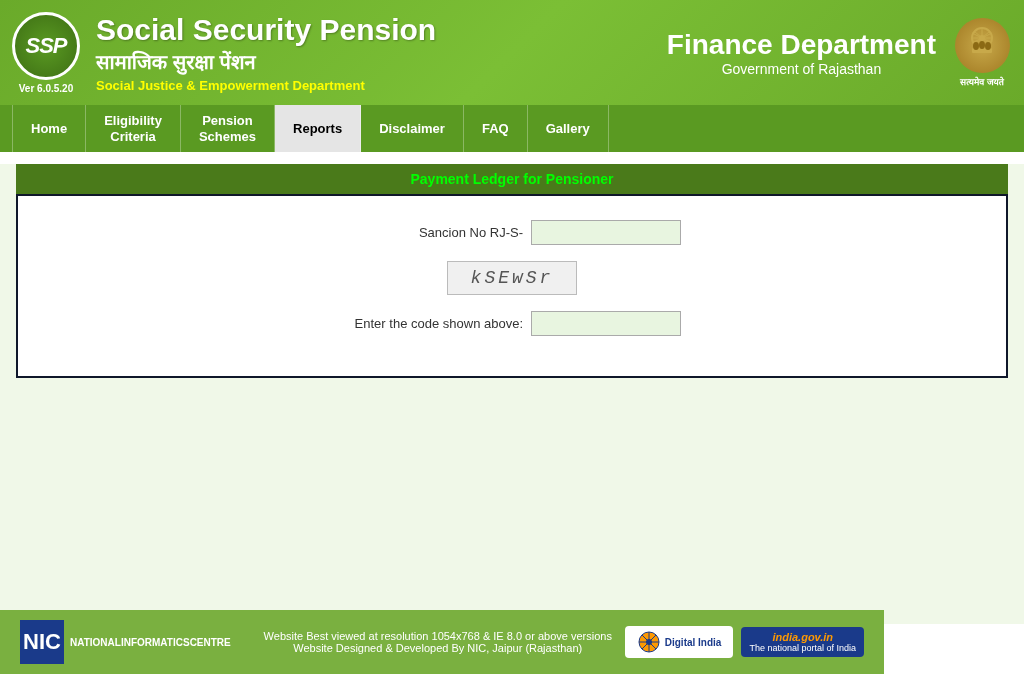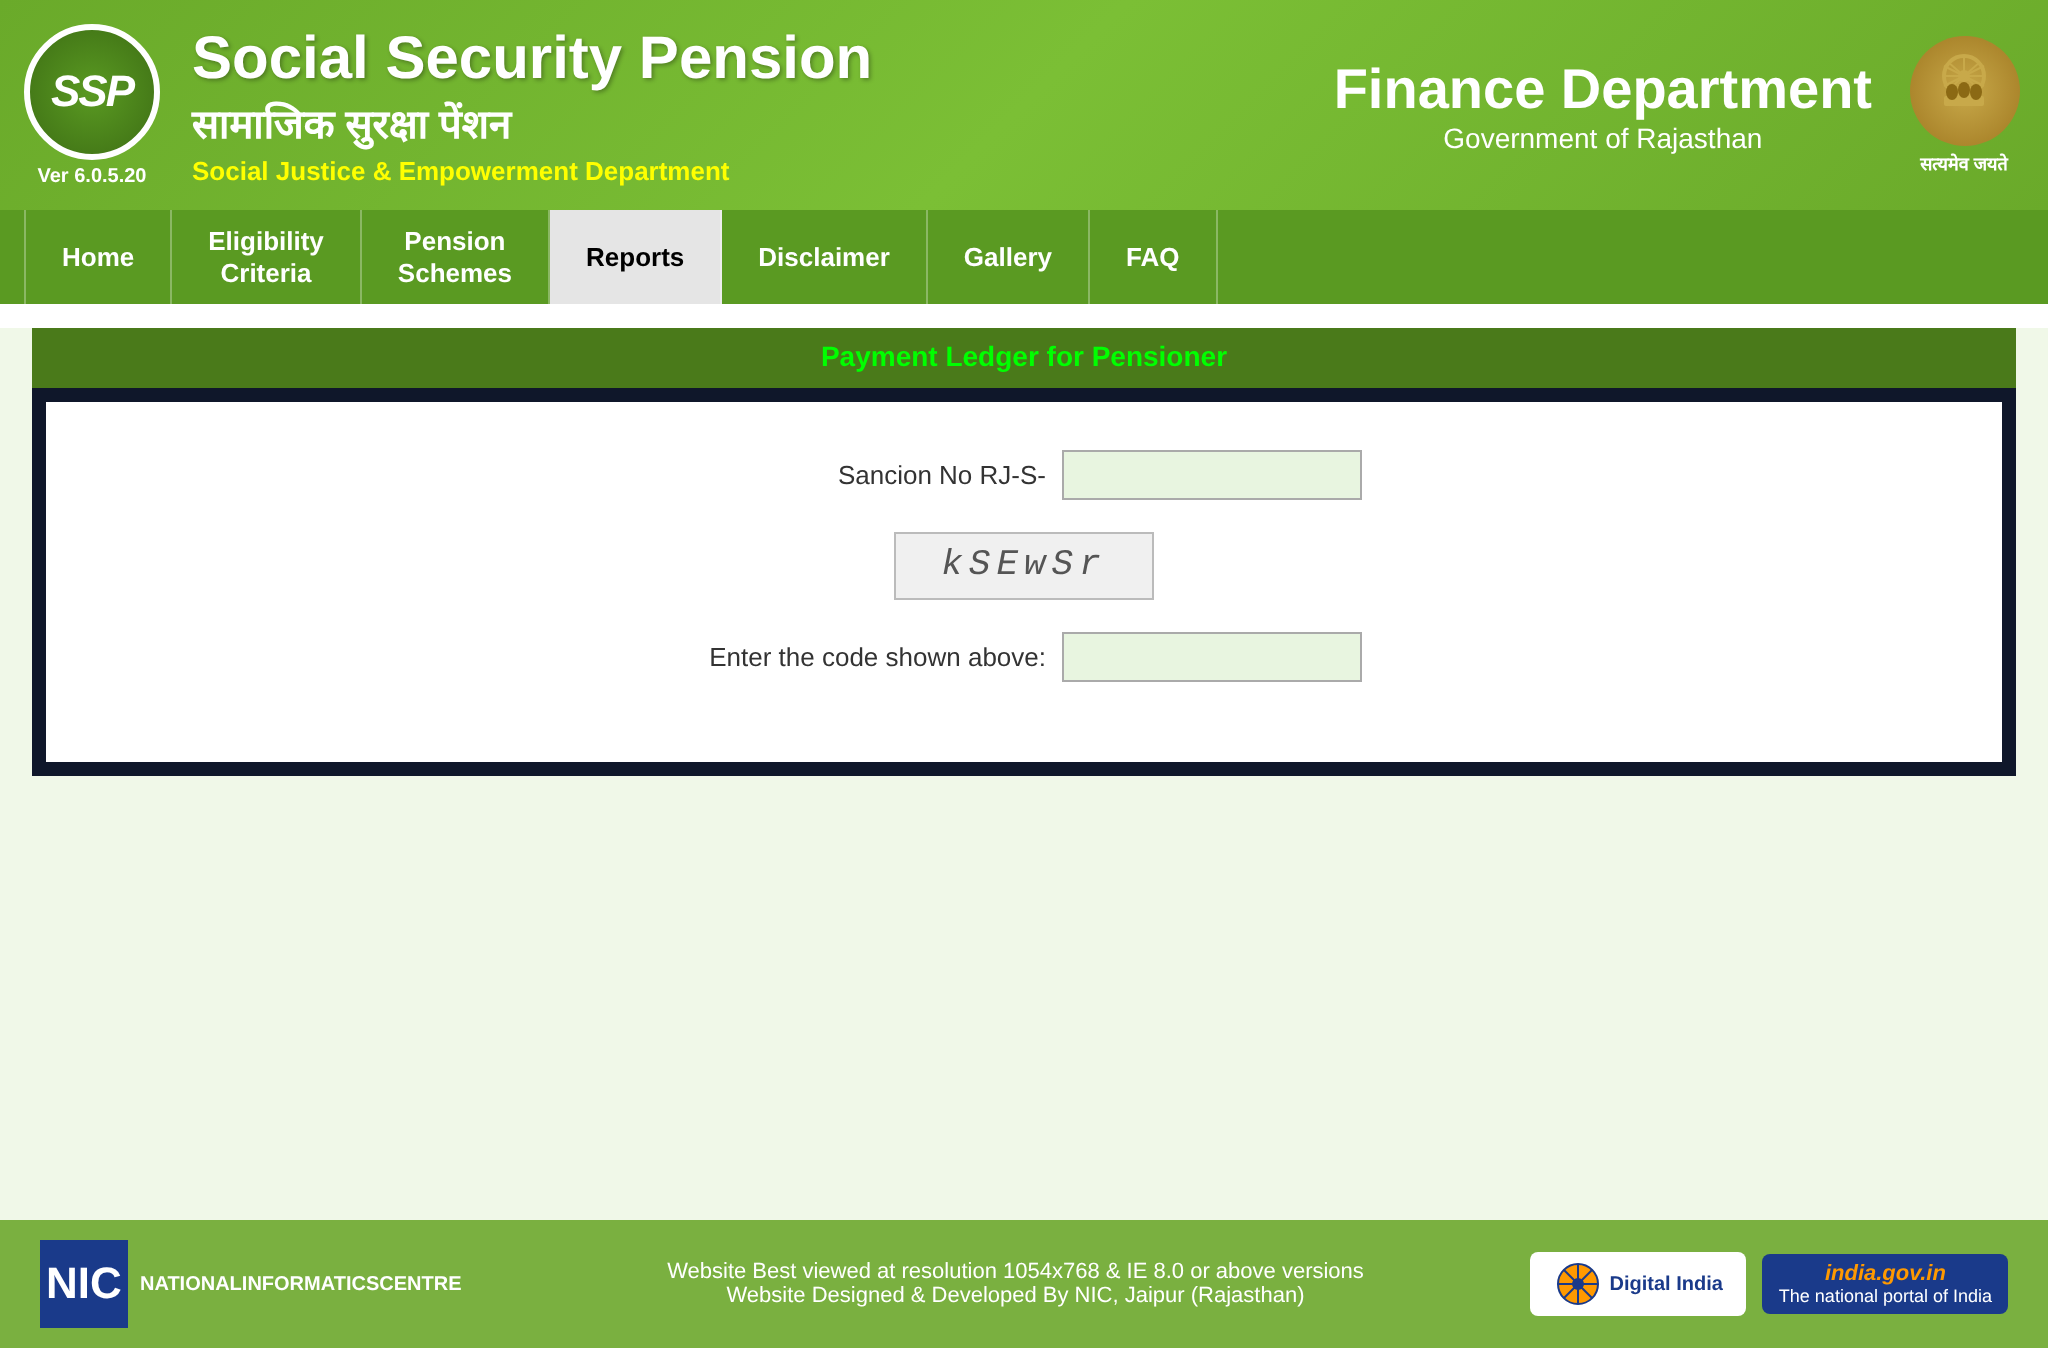--- a/index.html
+++ b/index.html
@@ -158,21 +158,21 @@
     }
     .section-title-text {
       color: #00ff00;
       font-size: 14px;
       font-weight: bold;
     }
 
     
     .form-container {
       margin: 0 16px 16px 16px;
-      border: 7px solid #0f172a;
+      border: 2px solid #0f172a;
       background: #fff;
       padding: 24px 16px;
     }
 
     .form-row {
       display: flex;
       align-items: center;
       justify-content: center;
       margin-bottom: 16px;
     }
@@ -228,21 +228,21 @@
 
     
     .footer {
       background: #7ab040;
       padding: 10px 20px;
       display: flex;
       align-items: center;
       min-height: 64px;
       position: fixed;
       bottom: 0;
-      width: 1024px;
+      width: 884px;
     }
     .nic-logo {
       display: flex;
       align-items: center;
       margin-right: 20px;
     }
     .nic-badge {
       background: #1a3a8a;
       color: #fff;
       font-size: 22px;
@@ -354,22 +354,22 @@
   <button class="nav-item multi-line">
     <span>Eligibility</span>
     <span>Criteria</span>
   </button>
   <button class="nav-item multi-line">
     <span>Pension</span>
     <span>Schemes</span>
   </button>
   <button class="nav-item active">Reports</button>
   <button class="nav-item">Disclaimer</button>
+  <button class="nav-item">FAQ</button>
   <button class="nav-item">Gallery</button>
-  <button class="nav-item">FAQ</button>
 </nav>
 
 <div class="main-content">
 
   <div class="section-title-bar">
     <span class="section-title-text">Payment Ledger for Pensioner</span>
   </div>
 
   <div class="form-container">
 

